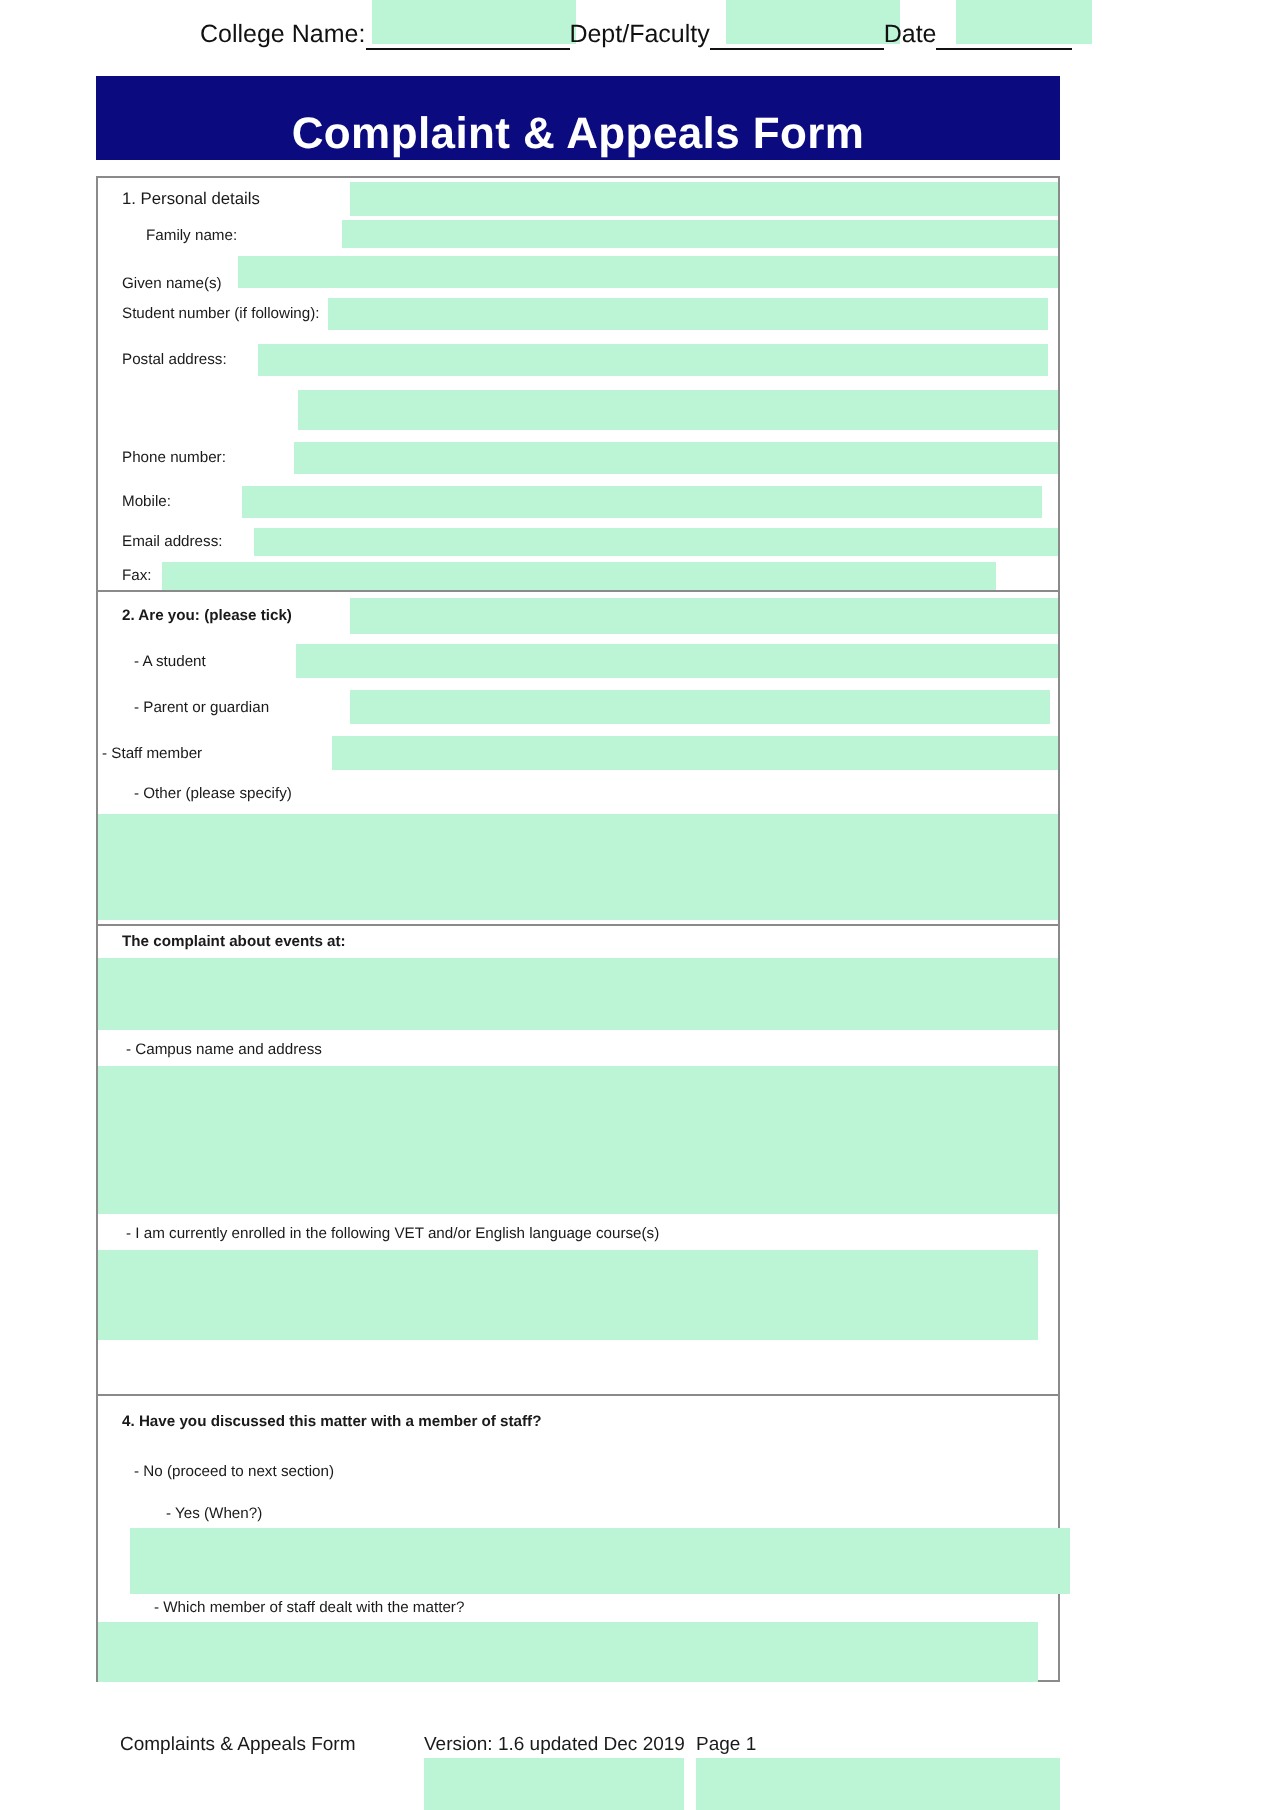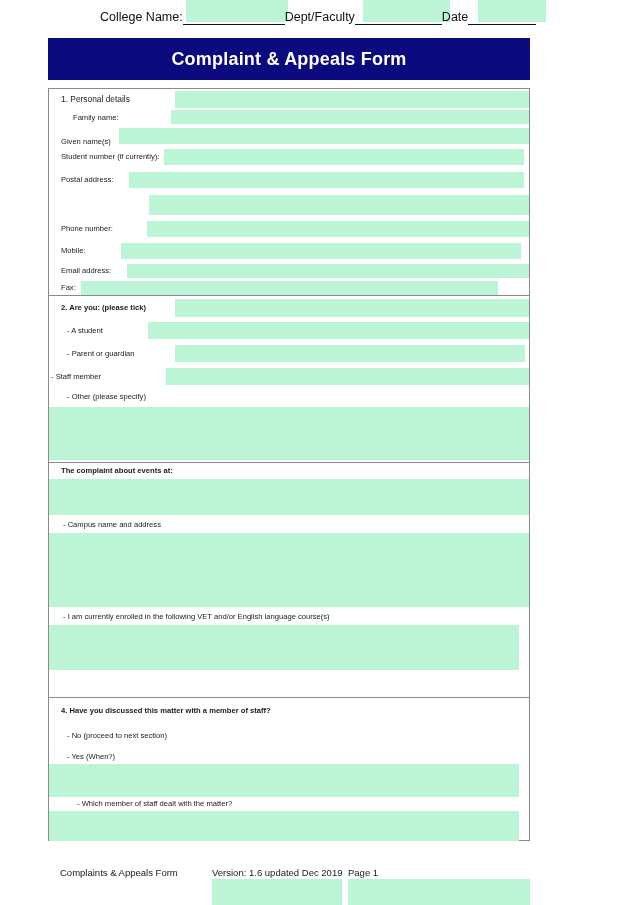--- a/index.html
+++ b/index.html
@@ -53,23 +53,23 @@
   
   .title-banner {
     position: absolute;
     left: 48px;
     top: 38px;
     width: 482px;
     height: 42px;
     background: #0b0b7f;
     color: #ffffff;
     display: flex;
-    align-items: center;
+    align-items: flex-end;
     justify-content: center;
-    font-size: 18px;
+    font-size: 22px;
     font-weight: bold;
     letter-spacing: 0.2px;
   }
 
   
   .form-table {
     position: absolute;
     left: 48px;
     top: 88px;
     width: 482px;
@@ -162,21 +162,21 @@
       <div class="lbl" style="left:12px;top:24px;padding-left:12px;">Family name:</div>
     </div>
 
     <div class="row" style="height:22px;">
       <div class="hl" style="left:70px;top:3px;width:410px;height:16px;"></div>
       <div class="lbl" style="left:12px;top:12px;">Given name(s)</div>
     </div>
 
     <div class="row" style="height:22px;">
       <div class="hl" style="left:115px;top:2px;width:360px;height:16px;"></div>
-      <div class="lbl" style="left:12px;top:5px;">Student number (if currently):</div>
+      <div class="lbl" style="left:12px;top:5px;">Student number (if following):</div>
     </div>
 
     <div class="row" style="height:22px;">
       <div class="hl" style="left:80px;top:3px;width:395px;height:16px;"></div>
       <div class="lbl" style="left:12px;top:6px;">Postal address:</div>
     </div>
 
     <div class="row" style="height:28px;">
       <div class="hl" style="left:100px;top:4px;width:380px;height:20px;"></div>
       <div class="lbl" style="left:12px;top:9px;"></div>
@@ -253,21 +253,21 @@
   <div class="section" style="height:143px;">
 
     <div class="row" style="height:28px;">
       <div class="lbl b" style="left:12px;top:8px;">4. Have you discussed this matter with a member of staff?</div>
     </div>
 
     <div class="row" style="height:24px;">
       <div class="lbl" style="left:18px;top:5px;">- No (proceed to next section)</div>
     </div>
 
-    <div class="row" style="height:48px;">
+    <div class="row" style="height:48px;margin-left:16px;">
       <div class="hl" style="left:0px;top:14px;width:470px;height:33px;"></div>
       <div class="lbl" style="left:18px;top:2px;">- Yes (When?)</div>
     </div>
 
     <div class="row" style="height:43px;">
       <div class="hl" style="left:0px;top:13px;width:470px;height:30px;"></div>
       <div class="lbl" style="left:18px;top:1px;margin-left:10px;">- Which member of staff dealt with the matter?</div>
     </div>
   </div>
 

